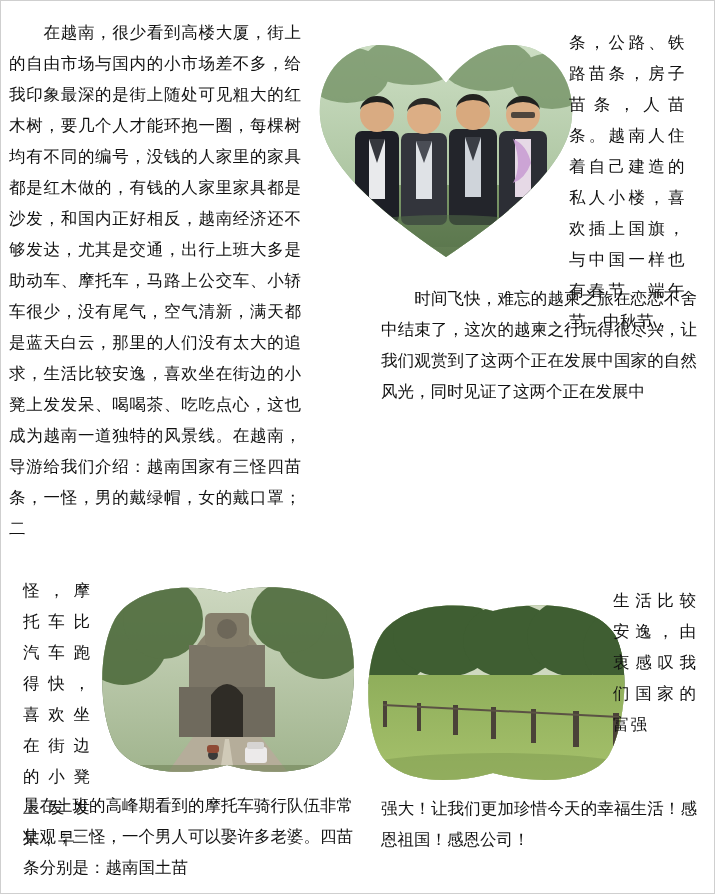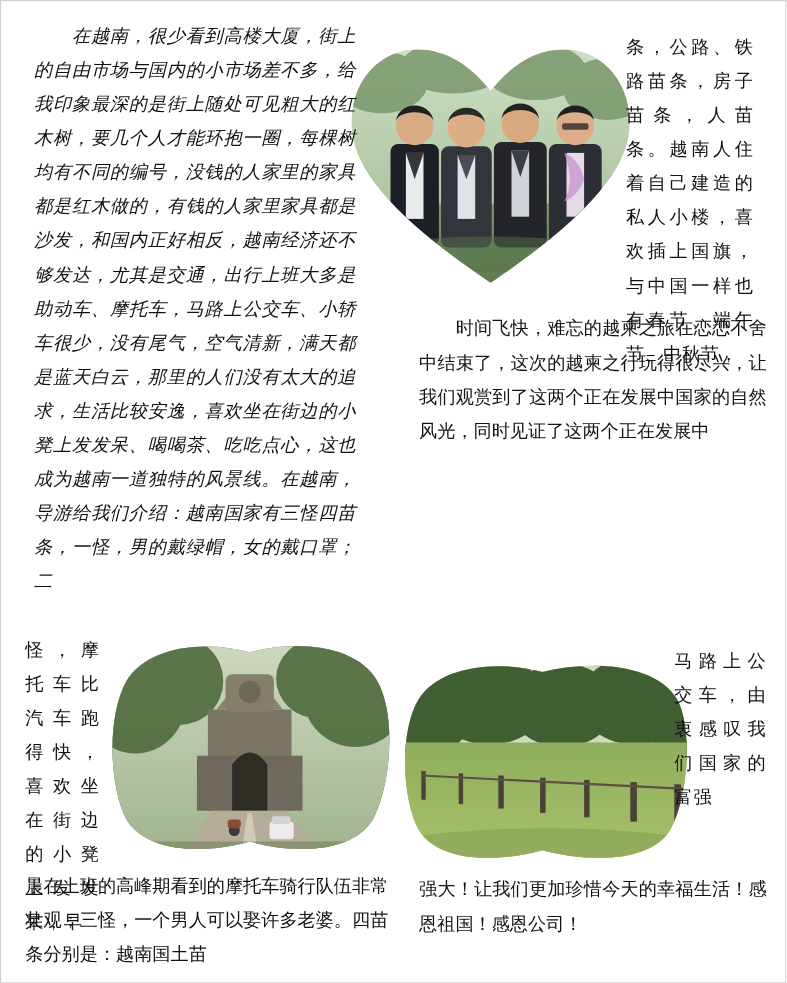--- a/index.html
+++ b/index.html
@@ -67,24 +67,23 @@
     font-size: 16.5px;
     line-height: 31px;
     color: #111;
     text-align: justify;
     text-justify: inter-ideograph;
     font-family: "DejaVu Sans", "Liberation Sans", sans-serif;
   }
   .col p { margin: 0; }
 
   #col-left-top {
-    left: 30px;
+    left: 8px;
     top: 16px;
     width: 292px;
-    font-style: italic;
   }
   #col-left-mid {
     left: 22px;
     top: 574px;
     width: 68px;
     letter-spacing: 1px;
   }
   #col-left-bottom {
     left: 22px;
     top: 789px;
@@ -255,20 +254,20 @@
 
   <div class="col" id="col-right-top">
     <p>条，公路、铁路苗条，房子苗条，人苗条。越南人住着自己建造的私人小楼，喜欢插上国旗，与中国一样也有春节、端午节、中秋节，</p>
   </div>
 
   <div class="col" id="col-right-mid">
     <p>　　时间飞快，难忘的越柬之旅在恋恋不舍中结束了，这次的越柬之行玩得很尽兴，让我们观赏到了这两个正在发展中国家的自然风光，同时见证了这两个正在发展中</p>
   </div>
 
   <div class="col" id="col-right-tail">
-    <p>马路上公交车，由衷感叹我们国家的富强</p>
+    <p>生活比较安逸，由衷感叹我们国家的富强</p>
   </div>
 
   <div class="col" id="col-right-bottom">
     <p>强大！让我们更加珍惜今天的幸福生活！感恩祖国！感恩公司！</p>
   </div>
 
 </div>
 
 </body></html>

